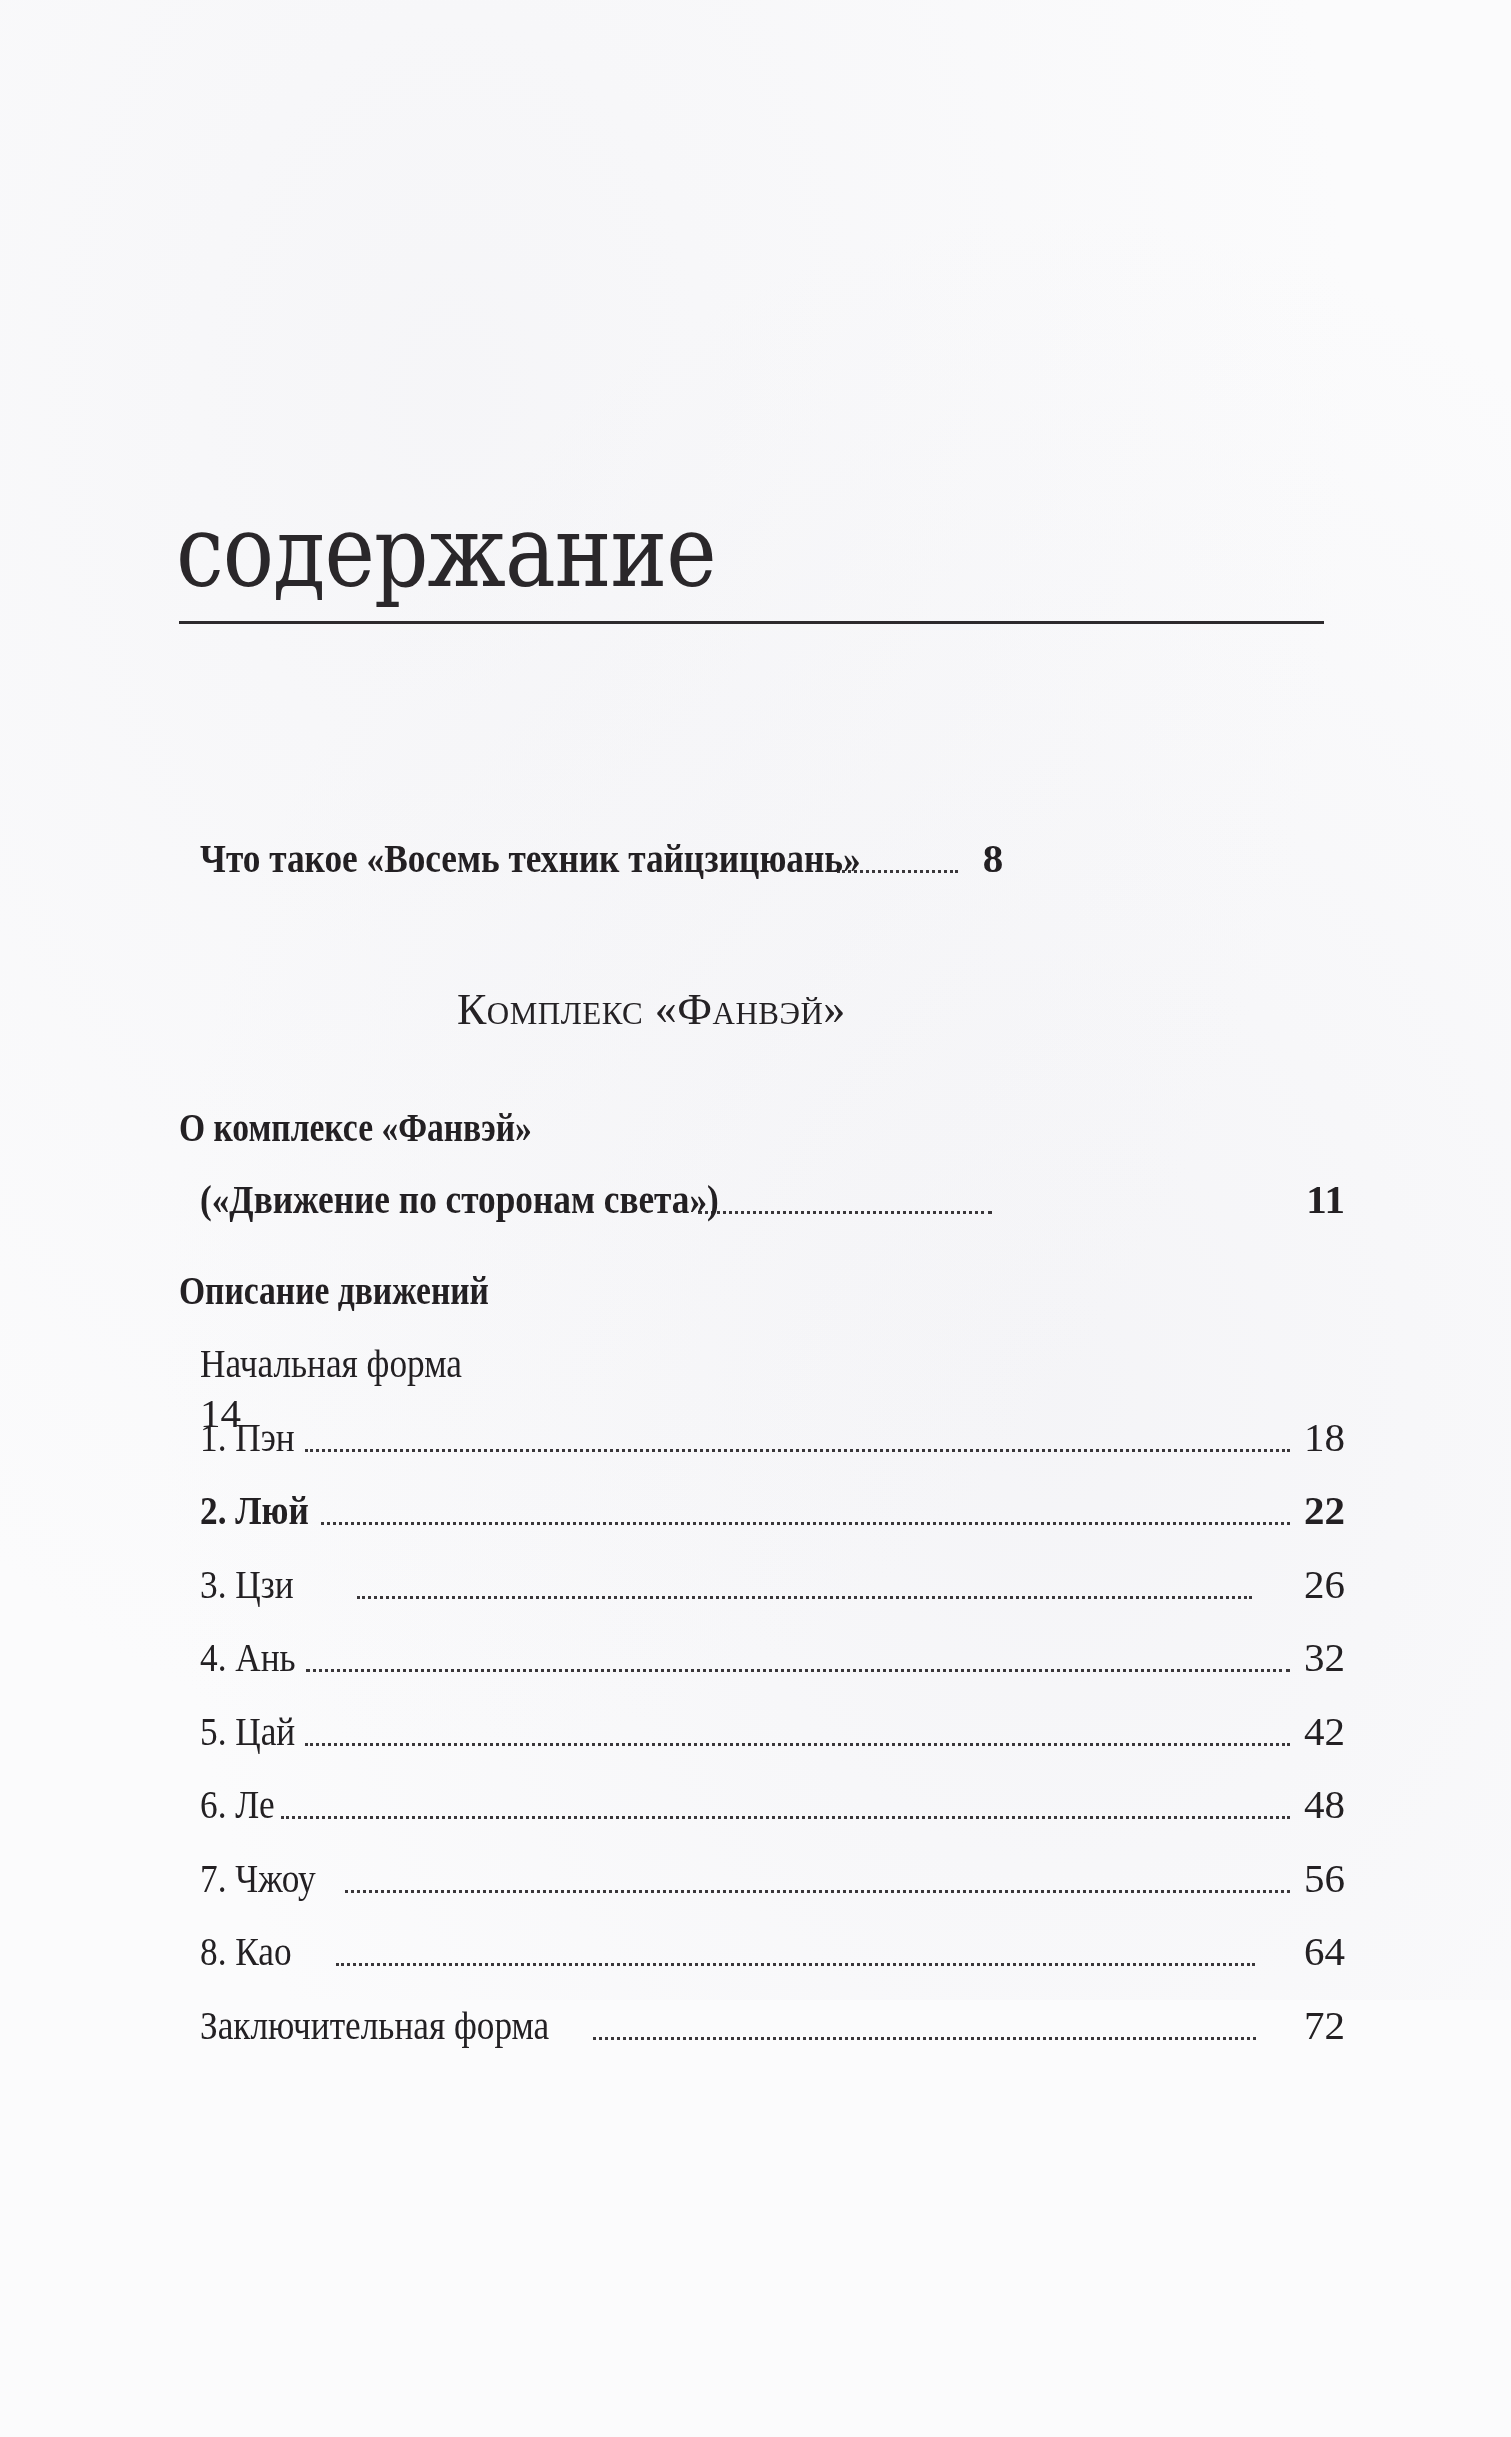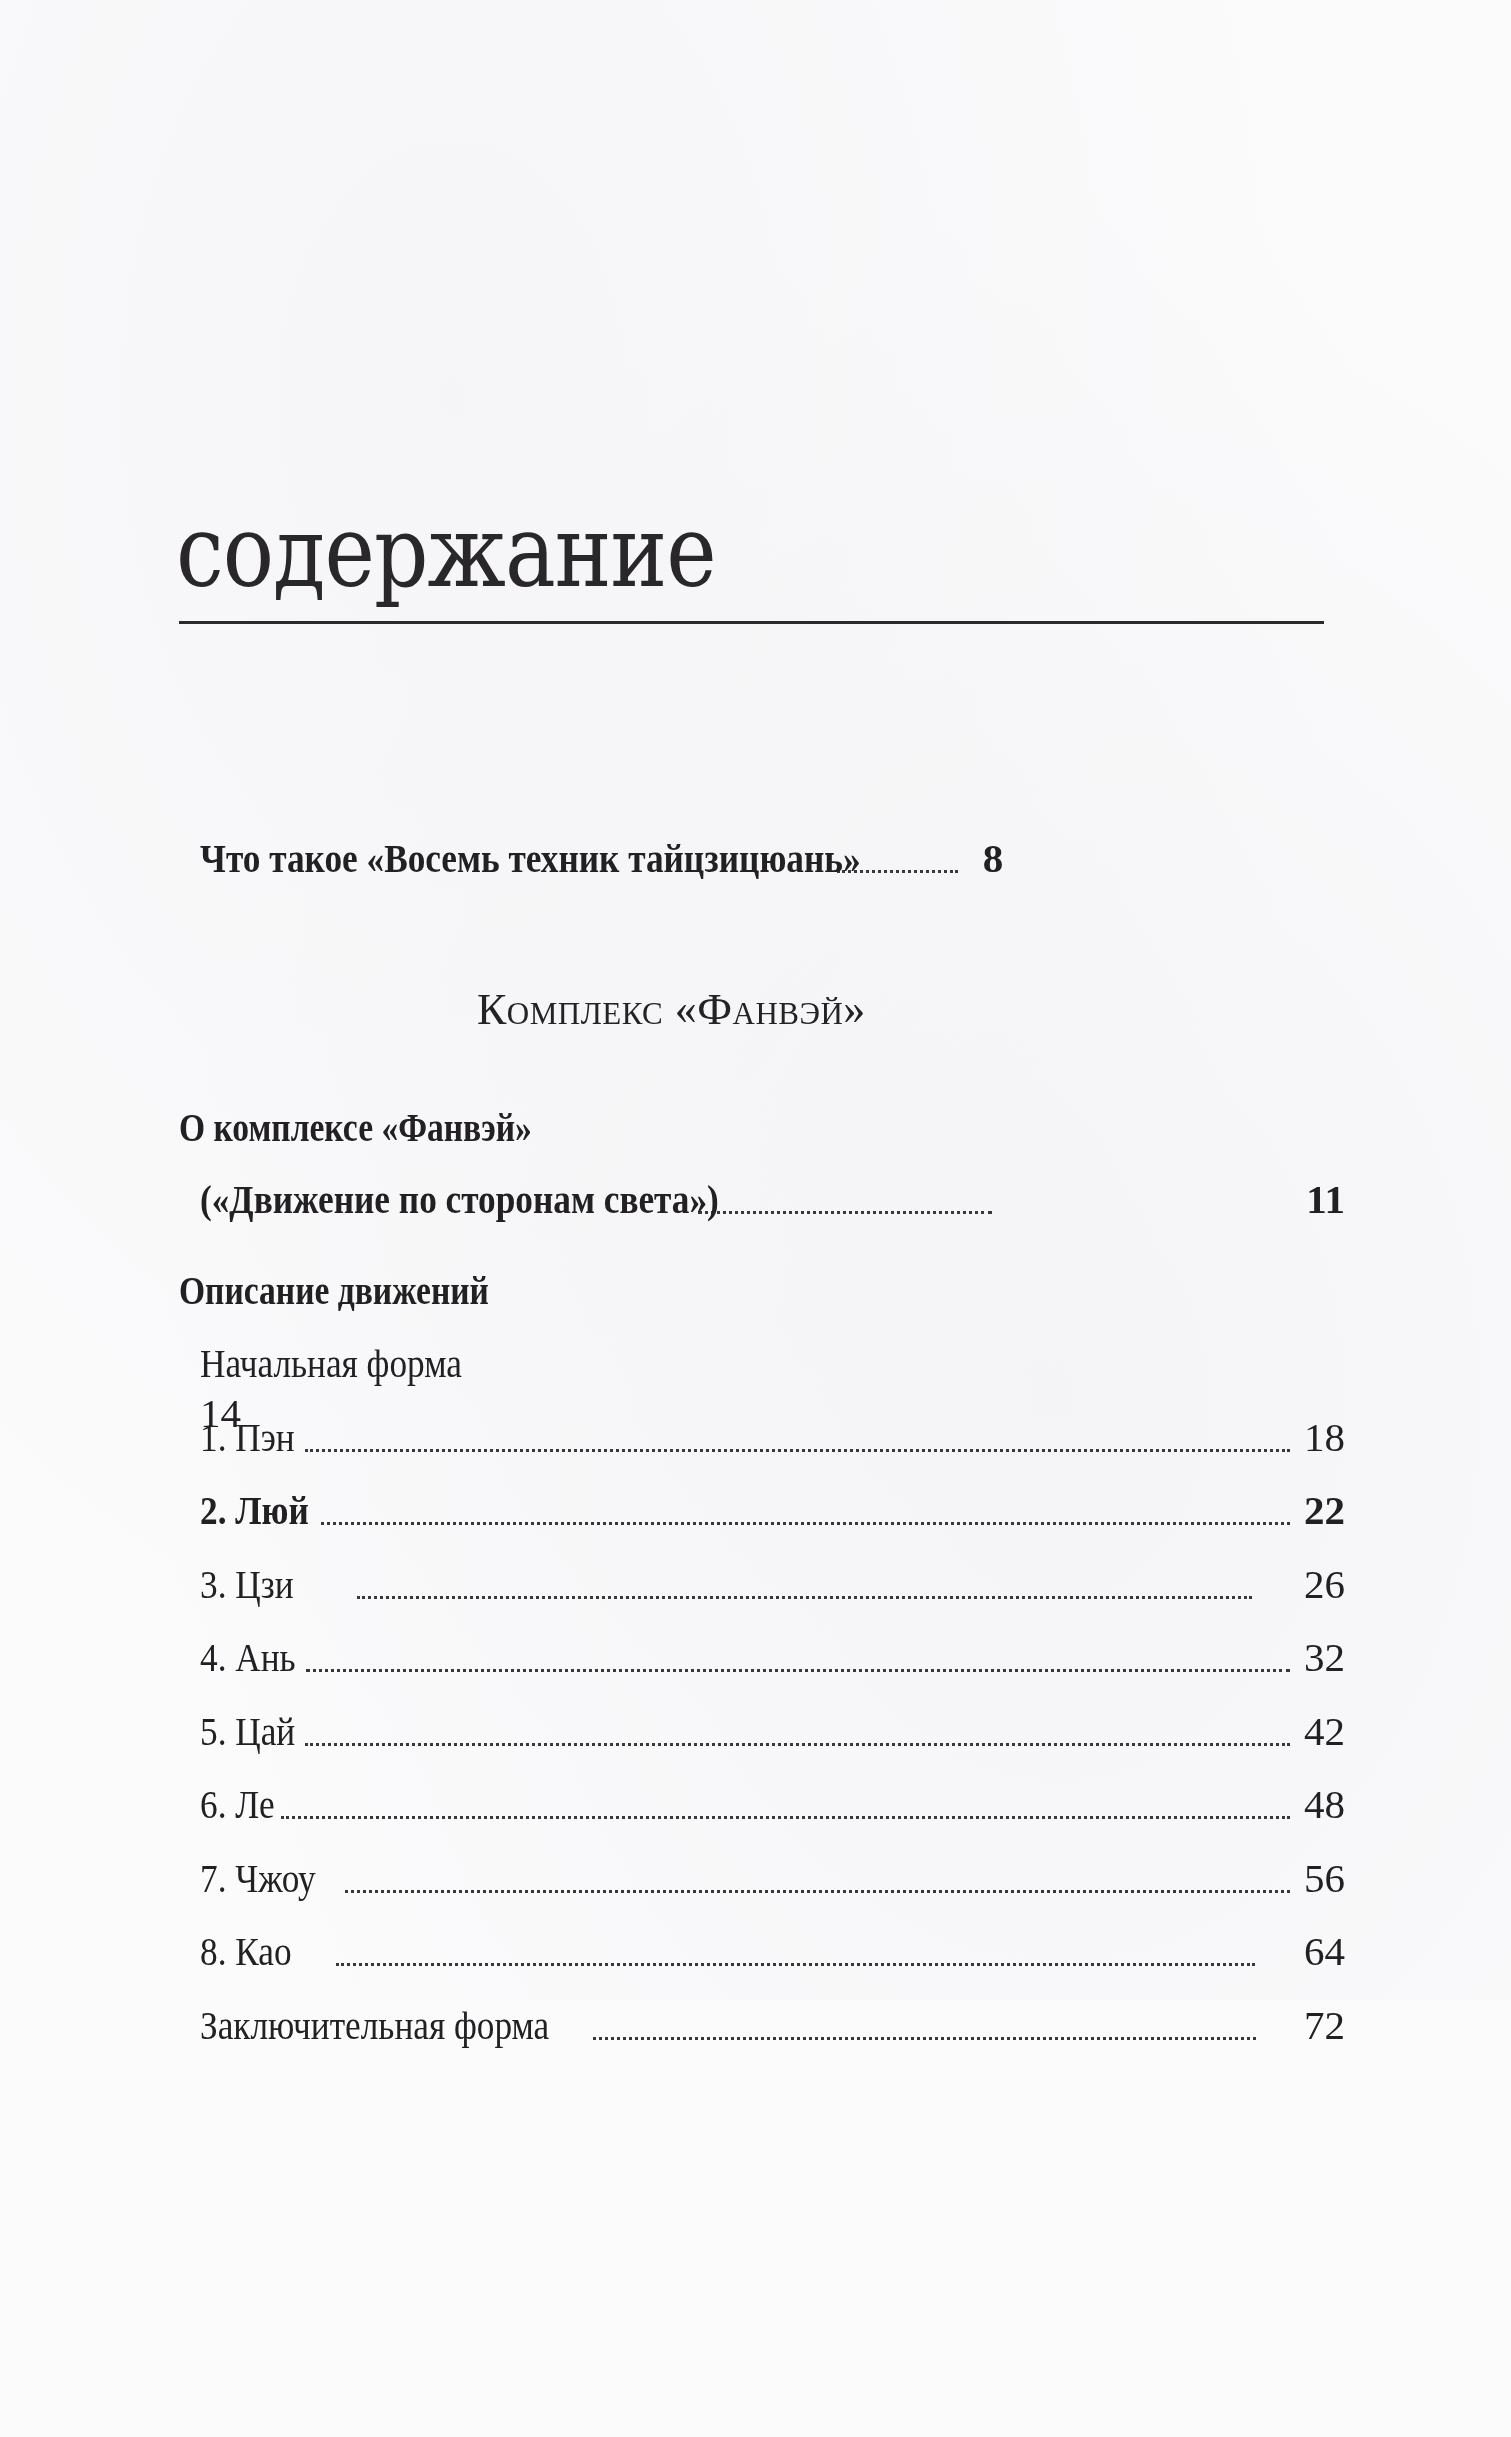--- a/index.html
+++ b/index.html
@@ -81,21 +81,20 @@
   .section-heading {
     position: absolute;
     left: 457px;
     top: 988px;
     font-family: "Liberation Serif", serif;
     font-size: 44px;
     line-height: 1;
     letter-spacing: 0.5px;
     color: #252225;
     white-space: nowrap;
-    margin-left: 20px;
   }
   .section-heading .small-caps {
     font-variant: small-caps;
   }
   .static-line {
     position: absolute;
     left: 179px;
     font-family: "Liberation Serif", serif;
     font-weight: 700;
     font-size: 39px;

